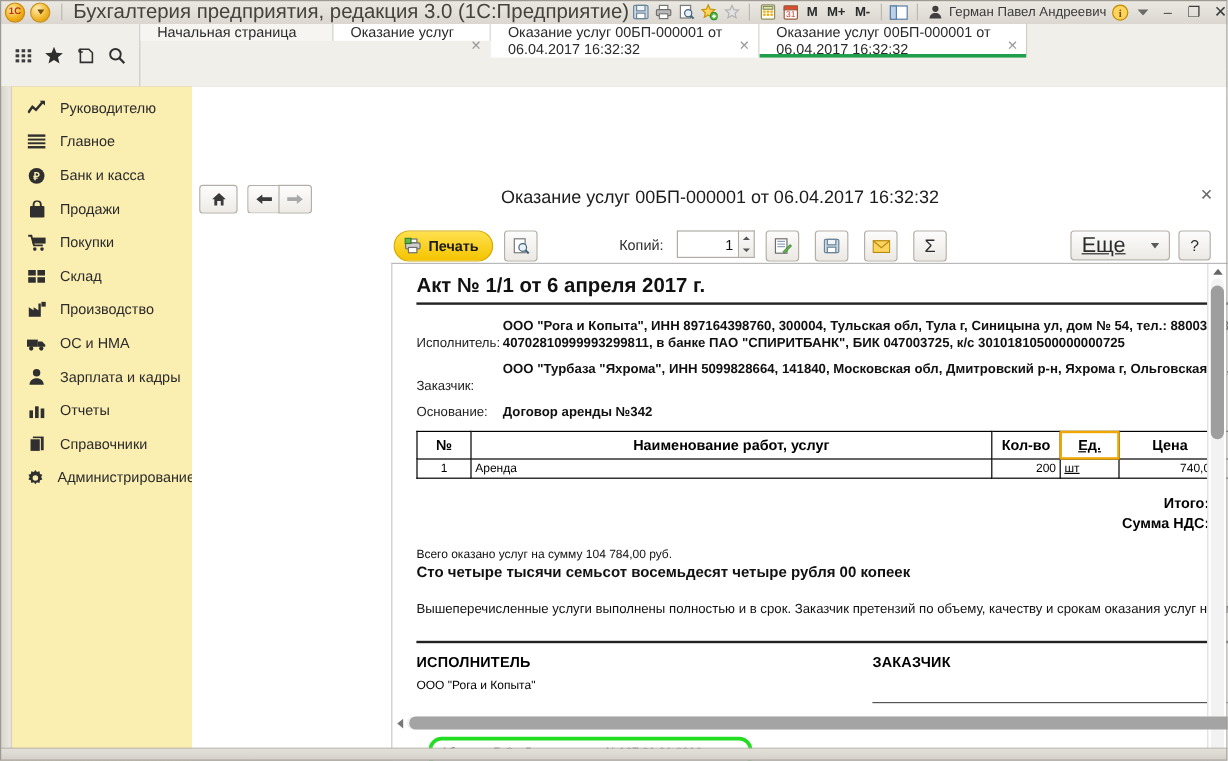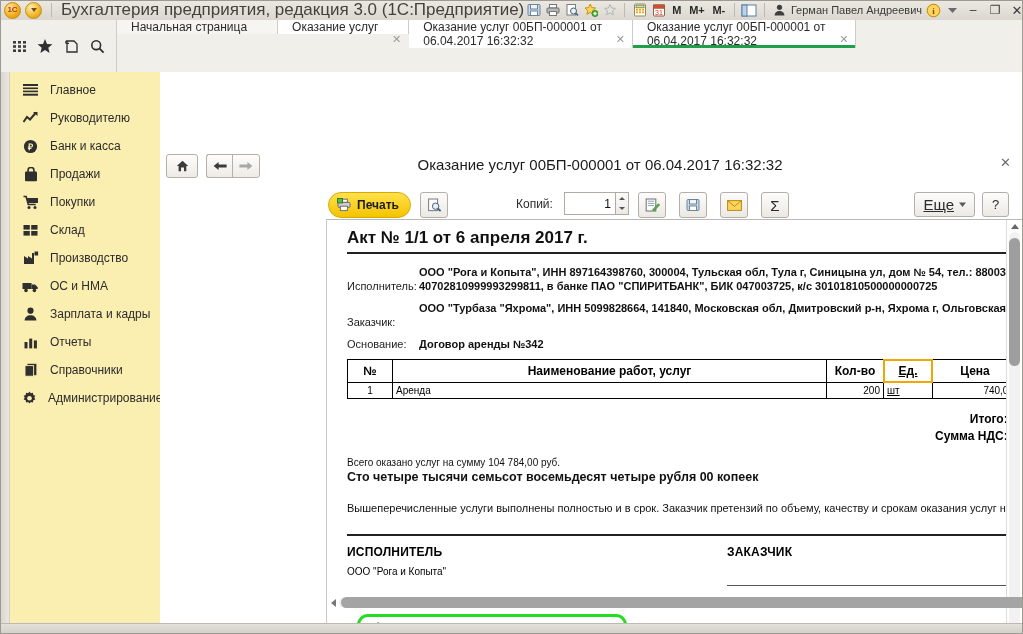--- a/index.html
+++ b/index.html
@@ -83,22 +83,22 @@
   .kopiy-box{position:absolute;left:404px;top:120px;width:52px;height:23px;border:1px solid #b0aca4;
     background:#fff;display:flex;align-items:center;justify-content:flex-end;padding-right:4px;
     font-size:12px;color:#111;box-sizing:border-box;}
   .spin{position:absolute;left:456px;top:120px;width:13px;height:23px;border:1px solid #b0aca4;
     border-left:none;background:linear-gradient(#fbfbfb,#eceae5);box-sizing:border-box;}
   .spin div{height:50%;display:flex;align-items:center;justify-content:center;}
   .spin i{display:block;width:0;height:0;border-left:3px solid transparent;border-right:3px solid transparent;}
   .spin .up i{border-bottom:3px solid #555;}
   .spin .dn i{border-top:3px solid #555;}
   .more-btn{position:absolute;right:48px;top:120px;height:23px;padding:0 8px;border:1px solid #b4b0a8;
-    border-radius:3px;background:linear-gradient(#fcfcfc,#eceae5);display:flex;align-items:center;gap:5px;
-    font-size:15px;color:#2b2b2b;text-decoration:underline;}
+    border-radius:3px;background:linear-gradient(#fcfcfc,#eceae5);display:flex;align-items:center;gap:21px;
+    font-size:18px;color:#2b2b2b;text-decoration:underline;}
   .help-btn{position:absolute;right:14px;top:120px;width:25px;height:23px;border:1px solid #b4b0a8;
     border-radius:3px;background:linear-gradient(#fcfcfc,#eceae5);display:flex;align-items:center;
     justify-content:center;font-size:13px;color:#2b2b2b;}
 
   
   .sheet{position:absolute;left:166px;top:147px;width:822px;height:468px;
     border:1px solid #c8c8c8;border-top:1px solid #b9b9b9;background:#fff;overflow:hidden;box-sizing:border-box;}
   .page{position:absolute;left:0;top:0;width:800px;height:450px;padding:0;}
   .pg-in{position:relative;margin:8px 20px 0 20px;}
   .akt-title{font-size:17px;font-weight:bold;color:#111;padding-bottom:4px;}
@@ -322,40 +322,40 @@
       </div>
     </div>
   </div>
 
   <div class="sidebar">
     <div class="sb-edge"></div>
     <div class="sb-list">
 
       <div class="sb-item">
         <div class="ic">
+            <svg width="16" height="14" viewBox="0 0 16 14">
+              <polyline points="0.5,11 4,6 7,8.5 13,1.5" fill="none" stroke="#2f2f2f" stroke-width="2"></polyline>
+              <polygon points="10,1 14.5,1 14.5,5" fill="#2f2f2f"></polygon>
+            </svg>
+          </div>
+        <div class="lb">Руководителю</div>
+      </div>
+
+      <div class="sb-item">
+        <div class="ic">
             <svg width="15" height="14" viewBox="0 0 15 14">
               <g fill="#2f2f2f">
                 <rect y="1" width="15" height="2"></rect>
                 <rect y="4.5" width="15" height="1.6"></rect>
                 <rect y="7.6" width="15" height="1.6"></rect>
                 <rect y="10.7" width="15" height="2"></rect>
               </g>
             </svg>
           </div>
         <div class="lb">Главное</div>
-      </div>
-
-      <div class="sb-item">
-        <div class="ic">
-            <svg width="16" height="14" viewBox="0 0 16 14">
-              <polyline points="0.5,11 4,6 7,8.5 13,1.5" fill="none" stroke="#2f2f2f" stroke-width="2"></polyline>
-              <polygon points="10,1 14.5,1 14.5,5" fill="#2f2f2f"></polygon>
-            </svg>
-          </div>
-        <div class="lb">Руководителю</div>
       </div>
 
       <div class="sb-item">
         <div class="ic">
             <svg width="15" height="15" viewBox="0 0 15 15">
               <circle cx="7.5" cy="7.5" r="6.6" fill="#2f2f2f"></circle>
               <text x="7.5" y="11" font-size="9" text-anchor="middle" fill="#fbeeb1" font-family="Liberation Sans" font-weight="bold">₽</text>
             </svg>
           </div>
         <div class="lb">Банк и касса</div>

